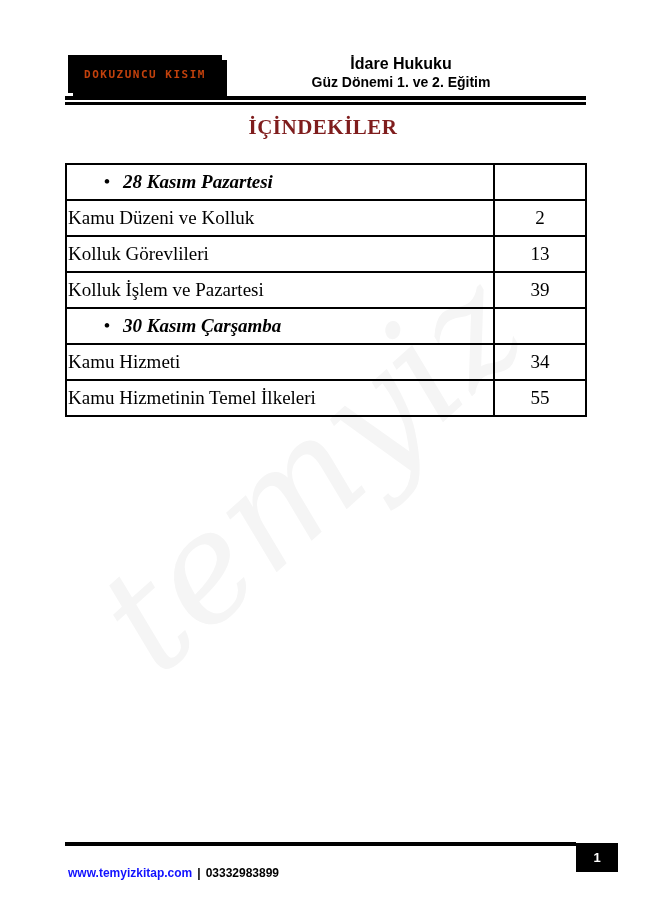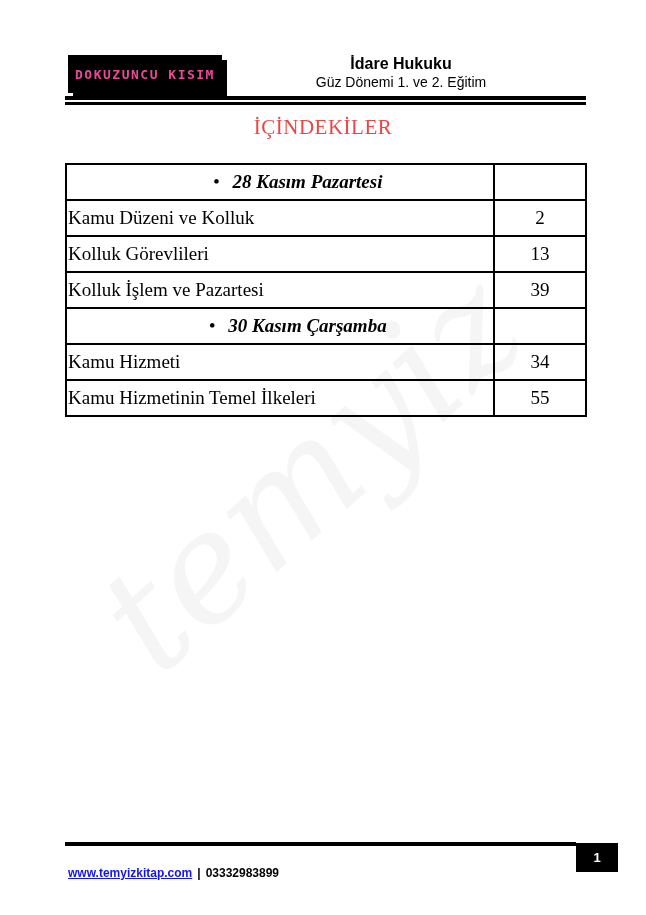--- a/index.html
+++ b/index.html
@@ -16,52 +16,52 @@
     transform-origin:center; pointer-events:none; user-select:none; z-index:0;
   }
 
   
   .kisim-box {
     position:absolute; left:68px; top:55px; width:154px; height:38px;
     background:#000; box-shadow:5px 5px 0 #000;
     display:flex; align-items:center; justify-content:center; z-index:2;
   }
   .kisim-box span {
-    color:#ec4899; font-family:"DejaVu Sans Mono", monospace;
-    font-weight:bold; font-size:13px; letter-spacing:1.5px; white-space:nowrap;
+    color:#c2410c; font-family:"DejaVu Sans Mono", monospace;
+    font-weight:bold; font-size:11px; letter-spacing:1.5px; white-space:nowrap;
   }
   .header-center {
     position:absolute; left:246px; top:54px; width:310px; text-align:center;
     font-family:"Liberation Sans", sans-serif; z-index:1;
   }
   .course-title   { font-weight:bold; font-size:16px; line-height:19px; color:#000000; }
-  .course-subtitle{ font-size:14px; line-height:18px; color:#000; }
+  .course-subtitle{ font-size:14px; line-height:18px; color:#000;font-weight:bold; }
   .double-rule {
     position:absolute; left:65px; top:96px; width:521px; height:2px;
     background:#fff; border-top:4px solid #000; border-bottom:3px solid #000; z-index:1;
   }
 
   
   .page-title {
     position:absolute; top:115px; left:0; width:100%; text-align:center;
-    font-size:21px; font-weight:normal; letter-spacing:0.5px; color:#ef4444; z-index:1;
+    font-size:21px; font-weight:bold; letter-spacing:0.5px; color:#7f1d1d; z-index:1;
   }
 
   
   .toc-table {
     position:absolute; left:65px; top:163px; width:522px;
     border-collapse:collapse; z-index:1; background:transparent;
   }
   .toc-table td {
     border:2px solid #000; height:32px; font-size:19px; color:#000;
     vertical-align:middle; background:transparent;
   }
   .toc-table td.c1 { }
   .toc-table td.c2 { width:88px; text-align:center; }
-  .toc-table td.section { padding-left:37px; font-weight:bold; font-style:italic;text-align:center; }
+  .toc-table td.section { padding-left:37px; font-weight:bold; font-style:italic; }
   .toc-table td.section .bullet {
     display:inline-block; margin-right:13px; font-style:normal; font-size:17px;
     position:relative; top:-1px;
   }
 
   
   .footer-rule {
     position:absolute; left:65px; top:842px; width:511px; height:4px;
     background:#000; z-index:1;
   }
@@ -70,21 +70,21 @@
     background:#000; display:flex; align-items:center; justify-content:center; z-index:1;
   }
   .page-num-box span {
     color:#fff; font-family:"Liberation Sans", sans-serif; font-weight:bold; font-size:13px;
   }
   .footer-contact {
     position:absolute; left:68px; top:866px;
     font-family:"Liberation Sans", sans-serif; font-weight:bold; font-size:12px;
     color:#000; z-index:1;
   }
-  .footer-contact .site-link { color:#1212ff; text-decoration:underline; cursor:pointer; }
+  .footer-contact .site-link { color:#1212ff; cursor:pointer; }
   .footer-contact .sep { margin:0 5px; color:#000; }
 </style>
 </head>
 <body>
 
 <div class="page">
 
   <div class="watermark" id="watermark" style="color: rgb(245, 245, 245);">temyiz</div>
 
   <div class="kisim-box">

